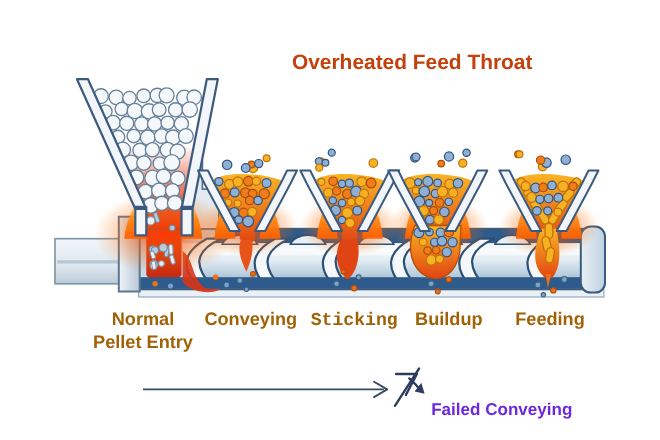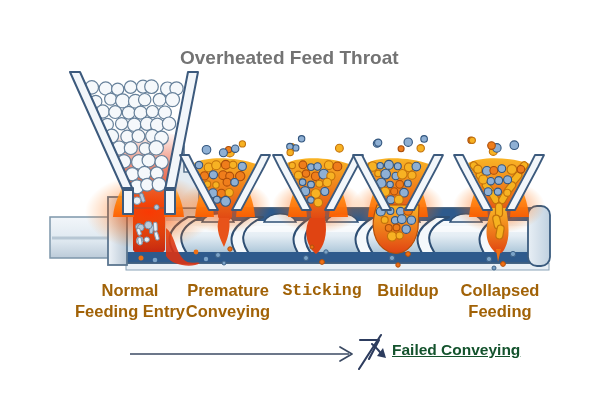--- a/index.html
+++ b/index.html
@@ -1,25 +1,25 @@
 <!DOCTYPE html>
 <html><head>
 <meta charset="utf-8">
 <style>
   html,body{margin:0;padding:0;background:#fff;}
   #stage-root{position:relative;width:600px;height:400px;background:#ffffff;overflow:hidden;
     font-family:"Liberation Sans",sans-serif;}
   #diagram-svg{position:absolute;left:0;top:0;}
-  .title{position:absolute;left:180px;top:46px;width:304px;text-align:left;
-    font:700 19px/24px "Liberation Sans",sans-serif;color:#737373;}
+  .title{position:absolute;left:180px;top:46px;width:304px;text-align:right;
+    font:700 19px/24px "Liberation Sans",sans-serif;color:#c2410c;}
   .lbl{position:absolute;top:280px;width:150px;text-align:center;
     font:700 16.5px/21px "Liberation Sans",sans-serif;color:#a16207;}
   .lbl span{display:block;}
-  .flow-label{position:absolute;left:392px;top:340px;
-    font:700 15.5px/20px "Liberation Sans",sans-serif;color:#14532d;text-decoration:underline;}
+  .flow-label{position:absolute;left:392px;top:363px;
+    font:700 15.5px/20px "Liberation Sans",sans-serif;color:#6d28d9;}
 </style>
 </head>
 <body>
 
 <div id="stage-root">
 
   <svg id="diagram-svg" width="600" height="400" viewBox="0 0 600 400">
     <defs>
       <linearGradient id="gShaft" x1="0" y1="0" x2="0" y2="1">
         <stop offset="0" stop-color="#f8fbfd"></stop>
@@ -366,33 +366,31 @@
         <path d="M372,344 Q379,350 382,355"></path>
         <polygon points="386,358 377,356 383,348" fill="#2d3c5e" stroke="none"></polygon>
       </g>
     </g>
   </svg>
 
   <div class="title">Overheated Feed Throat</div>
 
   <div class="lbl" style="left:55px;">
     <span>Normal</span>
-      <span>Feeding Entry</span>
+      <span>Pellet Entry</span>
   </div>
   <div class="lbl" style="left:153px;">
-    <span>Premature</span>
       <span>Conveying</span>
   </div>
   <div class="lbl" style="left:247px;font-family:Liberation Mono, monospace;">
     <span>Sticking</span>
       <span></span>
   </div>
   <div class="lbl" style="left:333px;">
     <span>Buildup</span>
       <span></span>
   </div>
   <div class="lbl" style="left:425px;">
-    <span>Collapsed</span>
       <span>Feeding</span>
   </div>
 
   <div class="flow-label">Failed Conveying</div>
 </div>
 
 </body></html>

